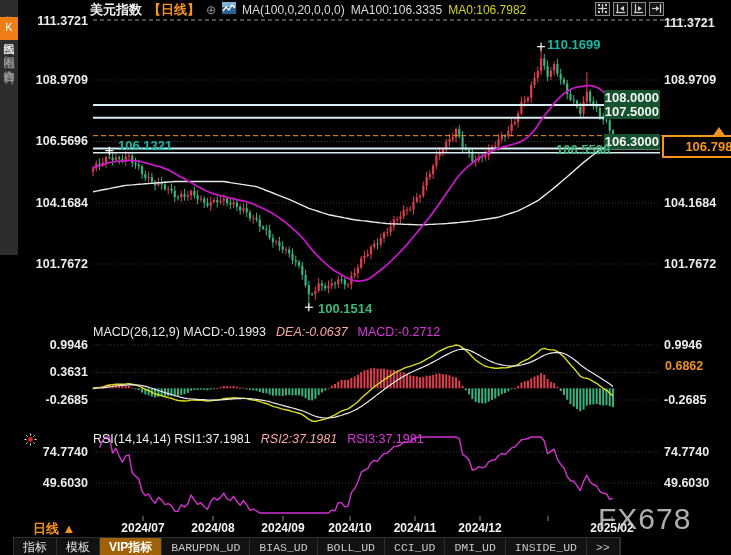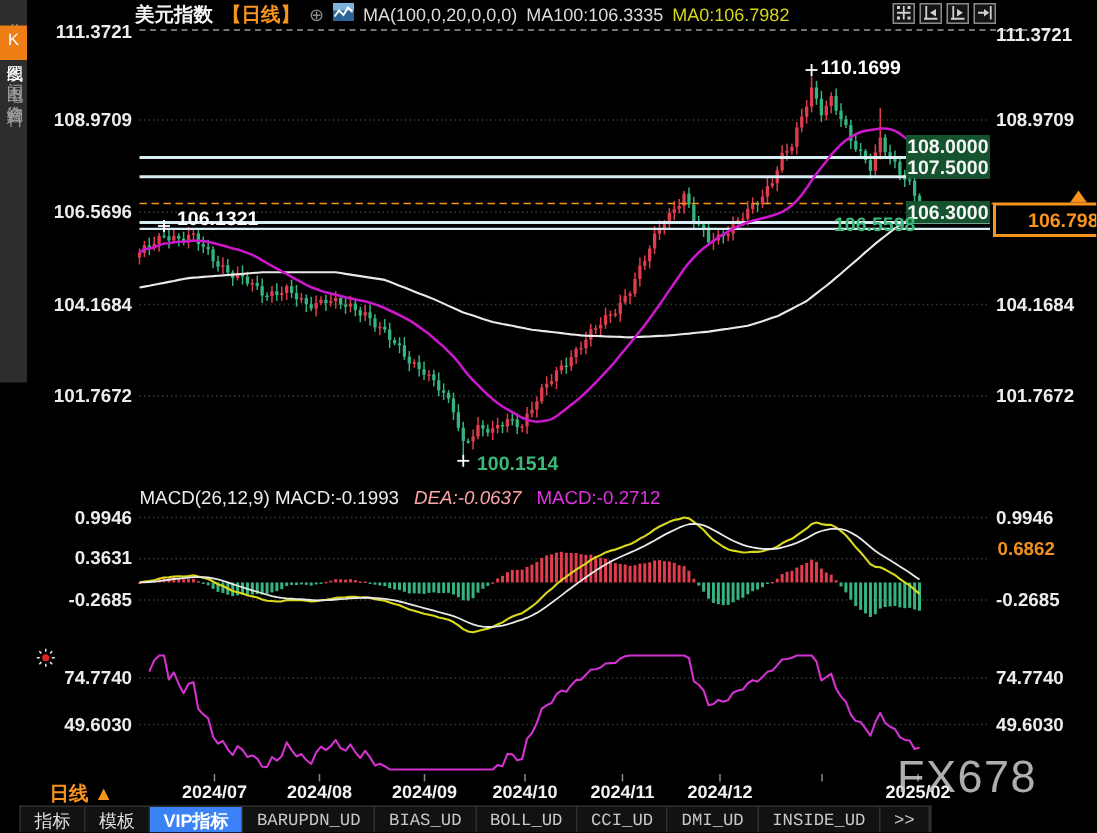--- a/index.html
+++ b/index.html
@@ -24,39 +24,39 @@
   .hbtn{width:15px;height:14px;background:#141414;border:1px solid #8a8a8a;padding:0;
         display:flex;align-items:center;justify-content:center;cursor:pointer;}
   
   .axlbl{position:absolute;transform:translateY(-50%);font-weight:700;font-size:12.5px;
          color:#ececec;z-index:3;white-space:nowrap;}
   .axlbl.left{left:20px;width:68px;text-align:right;}
   .axlbl.right{left:664px;text-align:left;}
   .hline-lbl{position:absolute;right:71px;font-weight:700;font-size:13px;color:#f4f4f4;
              background:#14532d;padding:0 1px;z-index:3;}
   .special{position:absolute;font-weight:700;font-size:13px;z-index:3;white-space:nowrap;}
-  .c-red{color:#ffffff;} .c-green{color:#3cb878;}
+  .c-red{color:#14b8a6;} .c-green{color:#3cb878;}
   .price-box{position:absolute;left:662px;top:135px;width:65px;height:19px;border:2px solid #f7941d;
              background:#000;color:#f7941d;font-weight:700;font-size:13px;display:flex;
              align-items:center;justify-content:center;z-index:5;padding-left:16px;}
   .macd-box{position:absolute;left:662px;top:358px;width:58px;height:16px;background:#000;
             color:#ef8f1f;font-weight:700;font-size:12.5px;display:flex;align-items:center;
             padding-left:3px;z-index:5;}
   .pane-hdr{position:absolute;left:93px;display:flex;gap:10px;font-size:12.5px;color:#ececec;z-index:3;white-space:nowrap;}
   .ph-dea{color:#fca5a5;font-style:italic;} .ph-macd{color:#e032e0;}
   
   .period{position:absolute;left:33px;top:520px;color:#f7941d;font-weight:700;font-size:13px;z-index:4;cursor:pointer;}
   .xtick{position:absolute;top:521px;transform:translateX(-50%);font-weight:700;font-size:12px;color:#f2f2f2;z-index:3;}
   
   .toolbar{position:absolute;left:13px;top:537px;height:18px;display:flex;align-items:stretch;
            background:#121212;border:1px solid #2e2e2e;border-bottom:none;z-index:4;}
   .tab{display:flex;align-items:center;padding:0 9px;border-right:1px solid #2e2e2e;
        color:#e0e0e0;font-size:12px;cursor:pointer;white-space:nowrap;}
   .tab.mono{font-family:"Liberation Mono",monospace;font-size:11.5px;color:#c8c8c8;}
-  .tab.active{background:#3b82f6;color:#fff;font-weight:700;}
+  .tab.active{background:#a16207;color:#fff;font-weight:700;}
   .watermark{position:absolute;left:598px;top:502px;font-size:30px;letter-spacing:1px;
              color:rgba(205,205,205,0.85);z-index:6;font-weight:400;}
   .alert-ic{position:absolute;left:24px;top:432px;z-index:3;}
 </style>
 </head>
 <body>
 
 <div id="app">
   <div class="sidebar" id="sidebar">
       <div class="side-item">分时图</div>
@@ -119,20 +119,25 @@
             <line x1="1" y1="5.5" x2="6" y2="5.5" stroke="#cfcfcf" stroke-width="1.2"></line>
             <polygon points="5,3 8.5,5.5 5,8" fill="#cfcfcf"></polygon>
           </svg></span>
       </button>
     </div>
 
   <div class="pane-hdr" style="top:325px;">
     <span><span>MACD(26,12,9)</span>&nbsp;<span>MACD:-0.1993</span></span>
     <span class="ph-dea">DEA:-0.0637</span>
     <span class="ph-macd">MACD:-0.2712</span>
+  </div>
+  <div class="pane-hdr" style="top:432px;">
+    <span><span>RSI(14,14,14)</span>&nbsp;<span>RSI1:37.1981</span></span>
+    <span class="ph-dea">RSI2:37.1981</span>
+    <span class="ph-macd">RSI3:37.1981</span>
   </div>
 
   <div class="price-box">106.7982</div>
   <div class="macd-box">0.6862</div>
 
   <div class="period">日线 ▲</div>
   <div class="toolbar" id="toolbar">
       <div class="tab">指标</div>
       <div class="tab">模板</div>
       <div class="tab active">VIP指标</div>

